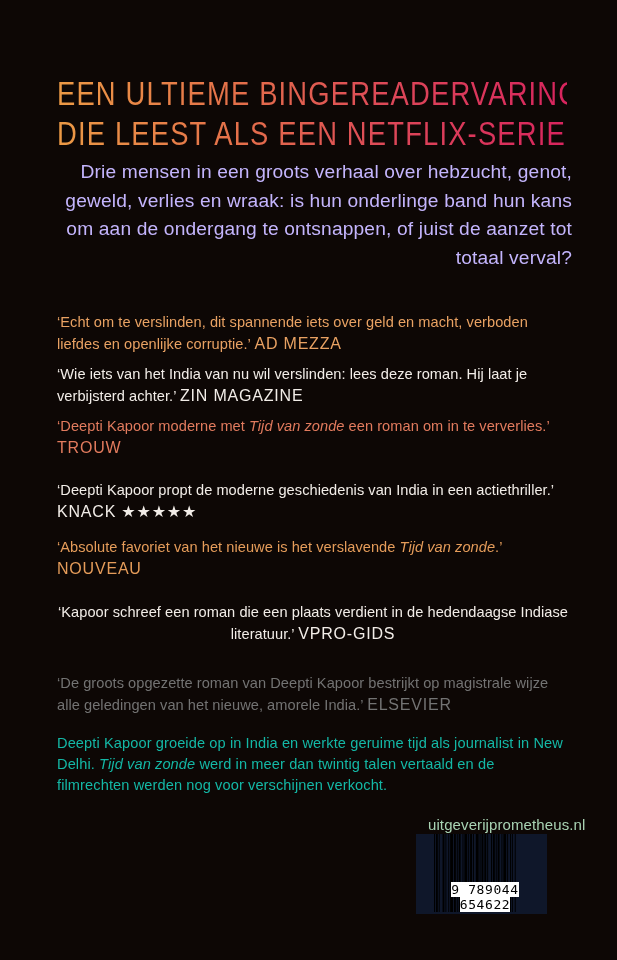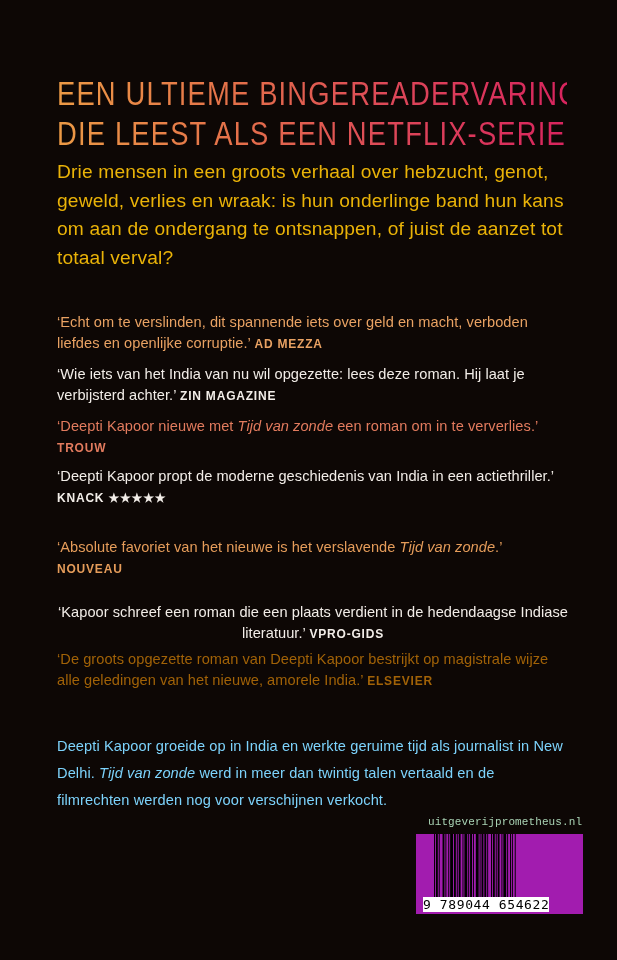--- a/index.html
+++ b/index.html
@@ -41,77 +41,79 @@
       background: linear-gradient(90deg, #ec9a45 0%, #e4704a 35%, #dd4858 65%, #d8245e 100%);
       -webkit-background-clip: text;
       background-clip: text;
       color: transparent;
     }
     .intro {
       position: absolute;
       top: 158px;
       left: 0;
       width: 515px;
-      color: #eab308;
+      color: #c4b5fd;
       font-family: "Liberation Sans", sans-serif;
       font-size: 19.2px;
       line-height: 28.5px;
       letter-spacing: 0.15px;
+      text-align: right;
     }
     .quotes {
       position: absolute;
       top: 312px;
       left: 0;
       width: 512px;
     }
     .quote {
       font-family: "Liberation Sans", sans-serif;
       font-size: 14.6px;
       line-height: 21px;
       letter-spacing: 0.05px;
       position: absolute;
       left: 0;
       width: 512px;
     }
     .quote .source {
-      font-size: 12px;
-      font-weight: bold;
+      font-size: 16px;
+      font-weight: normal;
       letter-spacing: 0.8px;
       text-transform: uppercase;
     }
     .quote em {
       font-style: italic;
     }
     .bio {
       position: absolute;
       top: 733px;
       left: 0;
       width: 512px;
-      color: #7dd3fc;
+      color: #14b8a6;
       font-family: "Liberation Sans", sans-serif;
       font-size: 14.6px;
-      line-height: 27px;
+      line-height: 21px;
       letter-spacing: 0.1px;
     }
     .publisher-url {
       position: absolute;
       top: 816px;
       left: 428px;
       color: #a9d3b4;
-      font-family: Liberation Mono, monospace;
-      font-size: 11px;
+      font-family: Liberation Sans, sans-serif;
+      font-size: 15px;
       letter-spacing: 0.1px;
     }
     .barcode-box {
       position: absolute;
       top: 834px;
       left: 416px;
-      width: 167px;
+      width: 131px;
       height: 80px;
-      background: #a21caf;
+      background: #0f172a;
+      text-align: center;
     }
     .barcode-bars {
       position: absolute;
       left: 18px;
       top: 0;
       width: 108px;
       height: 78px;
       display: flex;
       align-items: flex-start;
     }
@@ -141,40 +143,40 @@
 
   <p class="intro" style="margin:0;">Drie mensen in een groots verhaal over hebzucht, genot, geweld, verlies en wraak: is hun onderlinge band hun kans om aan de ondergang te ontsnappen, of juist de aanzet tot totaal verval?</p>
 
   <div class="quotes">
 
     <div class="quote" style="top: 0px; color: rgb(233, 162, 99);">
       <span>‘Echt om te verslinden, dit spannende iets over geld en macht, ver­boden liefdes en openlijke corruptie.’ </span><em></em><span></span><span class="source">AD MEZZA</span>
     </div>
 
     <div class="quote" style="top: 52px; color: rgb(242, 237, 232);">
-      <span>‘Wie iets van het India van nu wil opgezette: lees deze roman. Hij laat je verbijsterd achter.’ </span><em></em><span></span><span class="source">ZIN MAGAZINE</span>
+      <span>‘Wie iets van het India van nu wil verslinden: lees deze roman. Hij laat je verbijsterd achter.’ </span><em></em><span></span><span class="source">ZIN MAGAZINE</span>
     </div>
 
     <div class="quote" style="top: 104px; color: rgb(226, 123, 94);">
-      <span>‘Deepti Kapoor nieuwe met </span><em>Tijd van zonde</em><span> een roman om in te ver­verlies.’ </span><span class="source">TROUW</span>
-    </div>
-
-    <div class="quote" style="top: 154px; color: rgb(242, 237, 232);">
+      <span>‘Deepti Kapoor moderne met </span><em>Tijd van zonde</em><span> een roman om in te ver­verlies.’ </span><span class="source">TROUW</span>
+    </div>
+
+    <div class="quote" style="top: 168px; color: rgb(242, 237, 232);">
       <span>‘Deepti Kapoor propt de moderne geschiedenis van India in een actie­thriller.’ </span><em></em><span></span><span class="source">KNACK ★★★★★</span>
     </div>
 
     <div class="quote" style="top: 225px; color: rgb(229, 156, 90);">
       <span>‘Absolute favoriet van het nieuwe is het verslavende </span><em>Tijd van zonde</em><span>.’ </span><span class="source">NOUVEAU</span>
     </div>
 
     <div class="quote" style="top: 290px; color: rgb(242, 237, 232); text-align: center;">
       <span>‘Kapoor schreef een roman die een plaats verdient in de hedendaagse Indiase literatuur.’ </span><em></em><span></span><span class="source">VPRO-GIDS</span>
     </div>
 
-    <div class="quote" style="top: 337px; color: #a16207;">
+    <div class="quote" style="top: 361px; color: #737373;">
       <span>‘De groots opgezette roman van Deepti Kapoor bestrijkt op magis­trale wijze alle geledingen van het nieuwe, amorele India.’ </span><em></em><span></span><span class="source">ELSEVIER</span>
     </div>
 
   </div>
 
   <p class="bio" style="margin:0;">
     <span>Deepti Kapoor groeide op in India en werkte geruime tijd als journa­list in New Delhi. </span><em>Tijd van zonde</em><span> werd in meer dan twintig talen ver­taald en de filmrechten werden nog voor verschijnen verkocht.</span>
   </p>
 </div>
 

